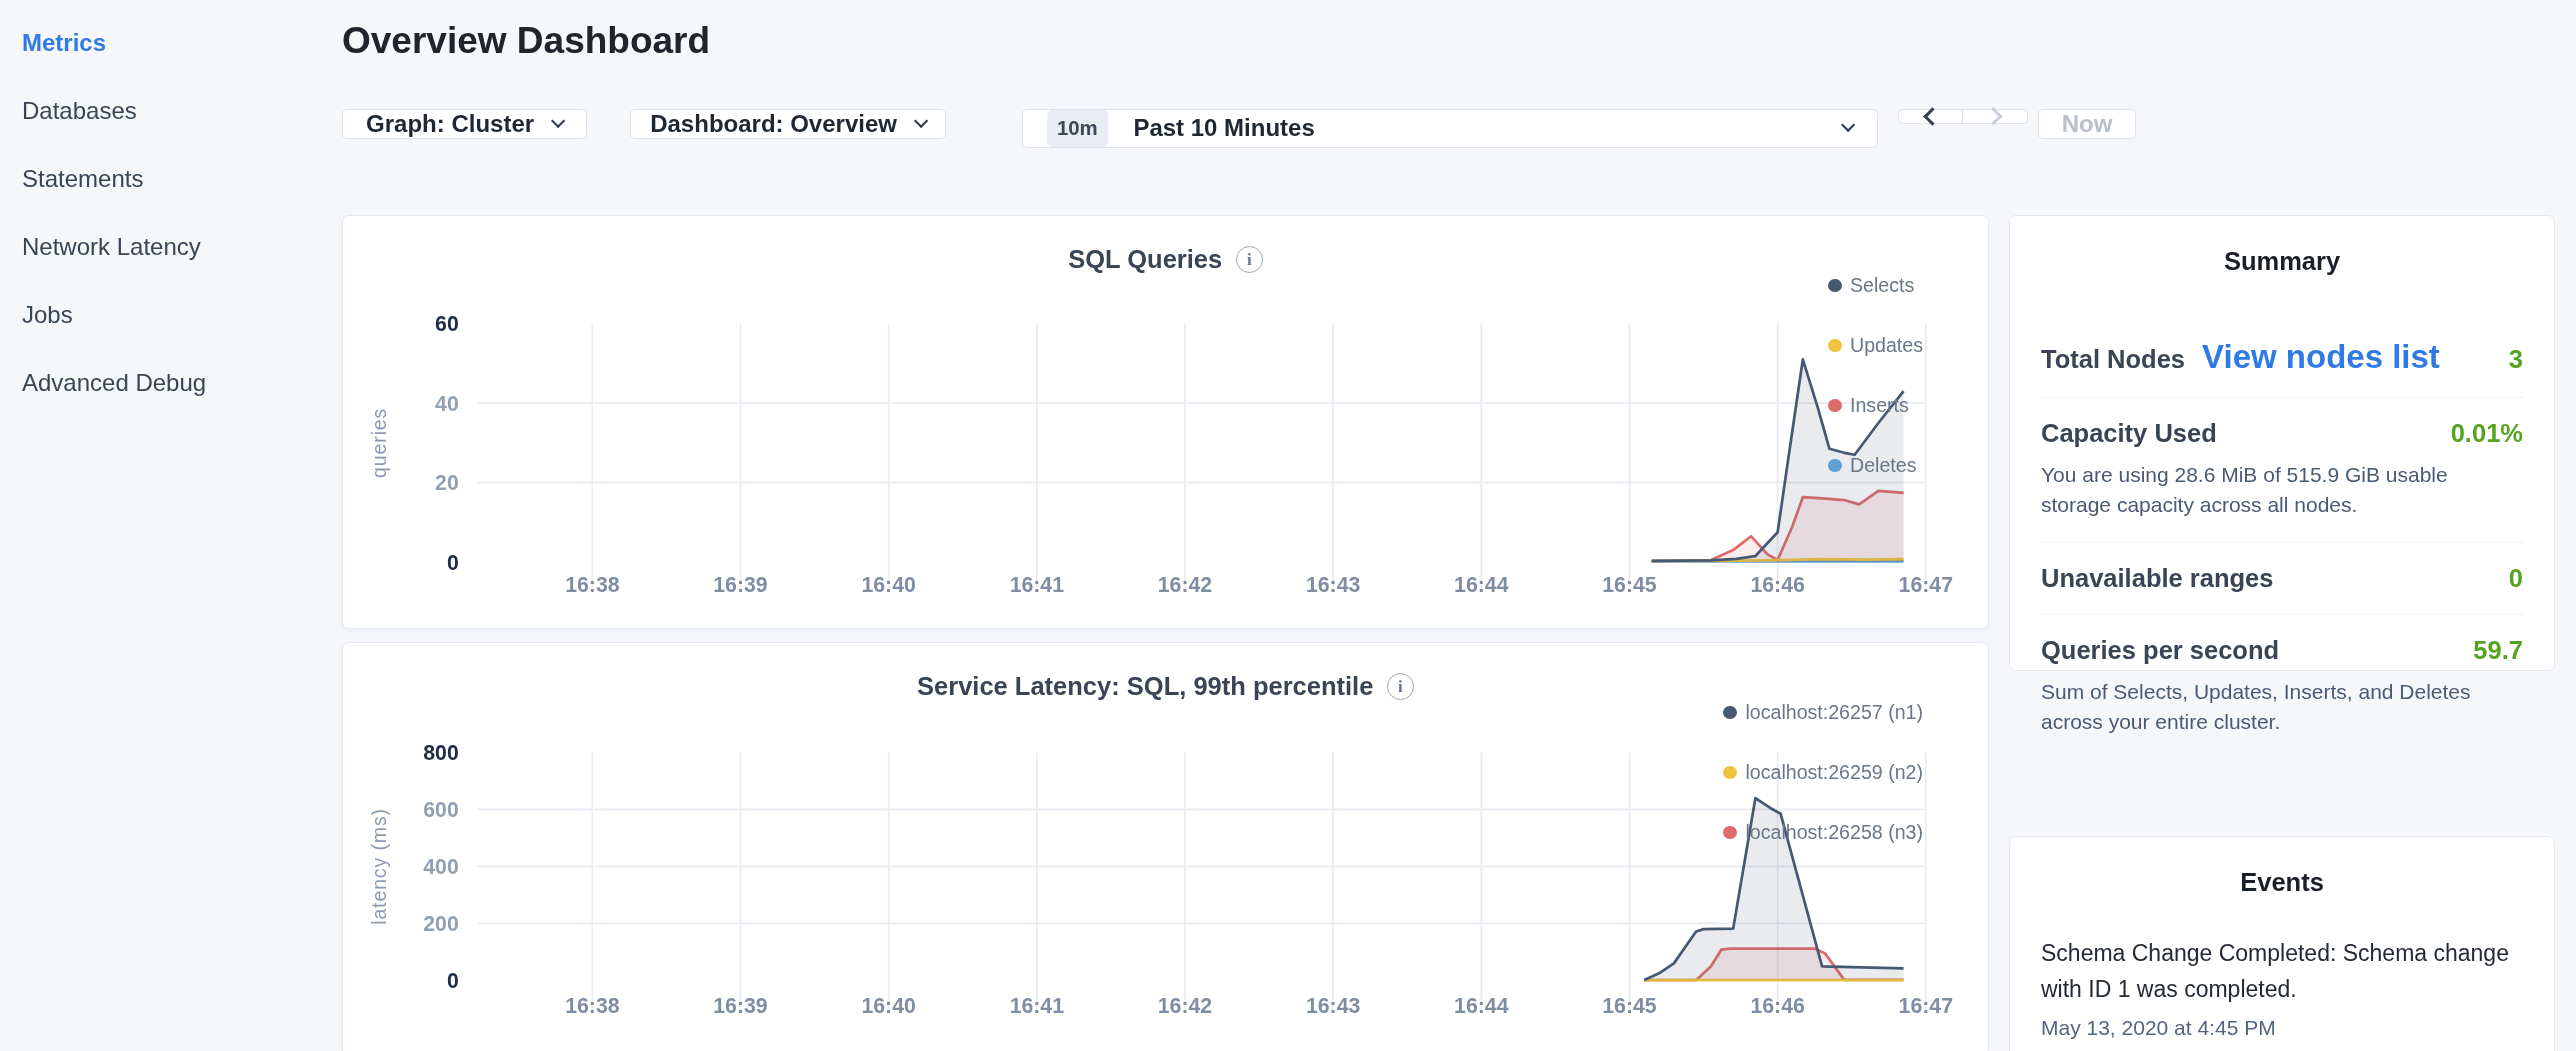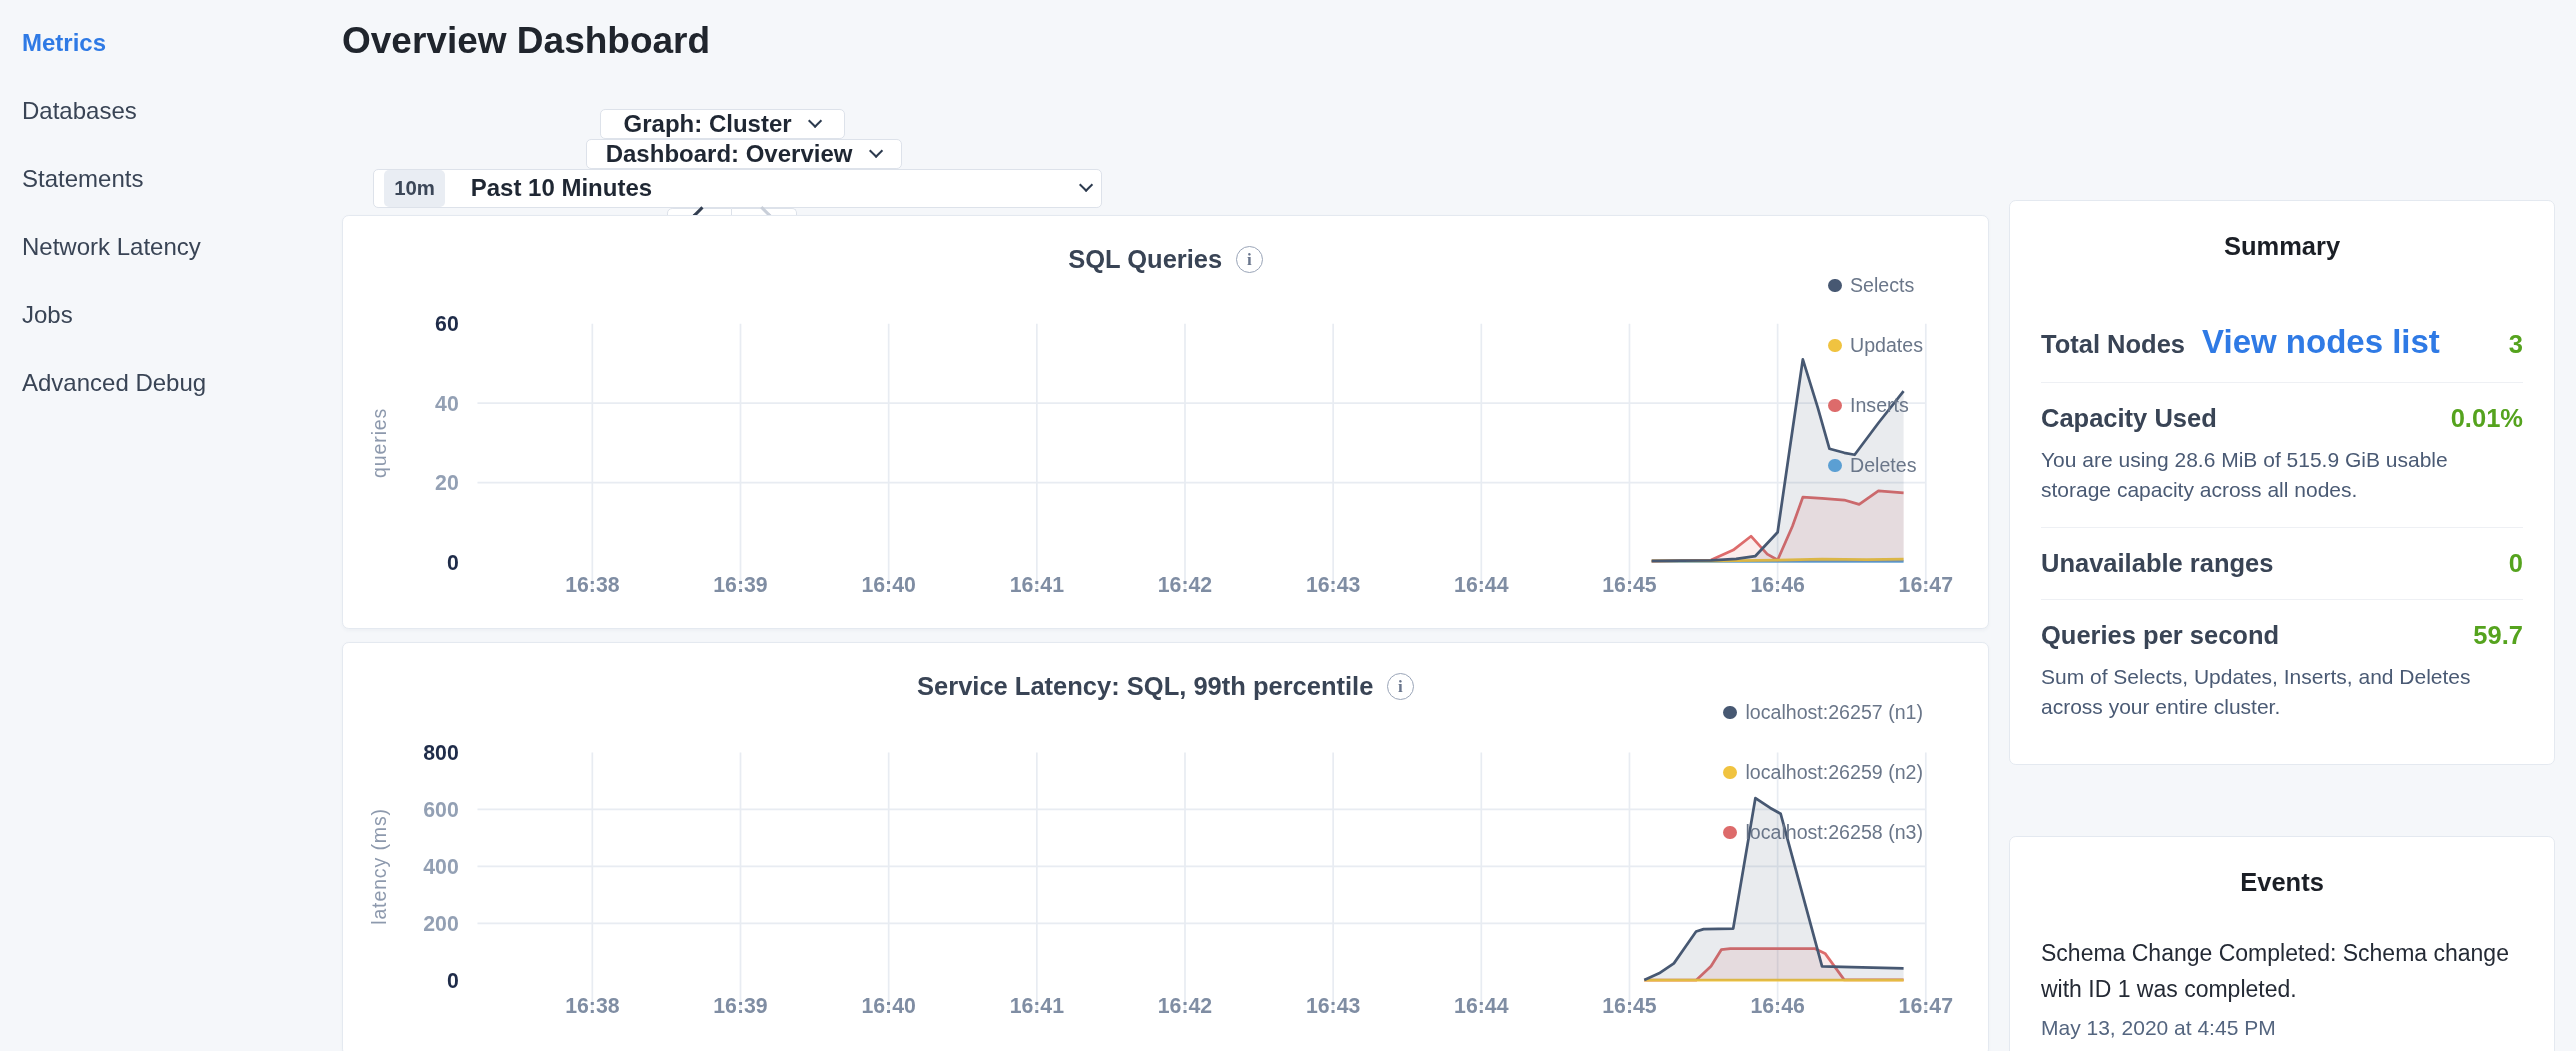--- a/index.html
+++ b/index.html
@@ -6,31 +6,31 @@
   html,body { width:2576px; height:1051px; overflow:hidden;
     font-family:"Liberation Sans", sans-serif; background:#f5f7fa; color:#394455; }
 
   
   .sidebar { position:absolute; left:0; top:0; width:323px; height:1051px; padding:8.5px 0 0 22px; }
   .nav-item { height:68px; display:flex; align-items:center; font-size:24px; color:#394455; cursor:pointer; }
   .nav-item.active { color:#2f7ae5; font-weight:700; }
 
   
   .page-title { position:absolute; left:342px; top:20.4px; font-size:37px; font-weight:700; color:#20252d; }
-  .toolbar { position:absolute; left:342px; top:109px; height:63px; display:flex; align-items:center;flex-direction:column; }
+  .toolbar { position:absolute; left:342px; top:109px; height:63px; display:flex; align-items:flex-start; }
   .dd { width:245px; background:#fff; border:1.7px solid #dde2ea; border-radius:5.1px;
         display:flex; align-items:center; justify-content:center; gap:18.7px;
         font-size:24px; font-weight:700; color:#1f2733; cursor:pointer;
         font-family:"Liberation Sans", sans-serif; }
   .dd.wide { width:316px; margin-left:43px; }
   .caret { width:10.2px; height:10.2px; border-right:2.6px solid #2c3a4e; border-bottom:2.6px solid #2c3a4e;
            transform:rotate(45deg); margin-top:-6.8px; flex:0 0 auto; }
   .vdiv { width:1.7px; background:#dfe4ec; margin-left:43px; }
-  .time-select { width:729px; margin-left:31px; background:#fff; border:1.7px solid #dde2ea; border-radius:5.1px;
-        display:flex; align-items:center; padding:0 10px; cursor:pointer; font-family:"Liberation Sans", sans-serif; }
+  .time-select { width:856px; margin-left:31px; background:#fff; border:1.7px solid #dde2ea; border-radius:5.1px;
+        display:flex; align-items:center; padding:0 24px; cursor:pointer; font-family:"Liberation Sans", sans-serif; }
   .badge { background:#e9edf3; border-radius:5.1px; padding:6.8px 10.2px; font-size:20.4px; font-weight:700; color:#3c4758; }
   .time-label { margin-left:25.5px; font-size:24px; font-weight:700; color:#1f2733; }
   .time-select .caret { margin-left:auto; }
   .pager { display:flex; margin-left:20.4px; }
   .pg { width:65px; background:#fff; border:1.7px solid #dde2ea; display:flex; align-items:center; justify-content:center; cursor:pointer; }
   .pg:first-child { border-radius:5.1px 0 0 5.1px; }
   .pg:last-child { border-radius:0 5.1px 5.1px 0; border-left:none; }
   .chev { width:12.8px; height:12.8px; border-left:3.4px solid #333f52; border-bottom:3.4px solid #333f52; }
   .chev.left  { transform:rotate(45deg); margin-right:-3.4px; }
   .chev.right { transform:rotate(-135deg); margin-left:-3.4px; border-color:#c9cfd9; }
@@ -54,21 +54,21 @@
   .plot { position:absolute; inset:0; width:100%; height:100%; pointer-events:none; }
   .vgrid, .hgrid { stroke:#e8ecf2; stroke-width:2; }
   .xtick { font-size:25px; fill:#7f8da3; font-weight:600; }
   .ytick { font-size:25px; fill:#93a0b4; font-weight:600; }
   .ytick.bold { fill:#1f2c49; font-weight:800; }
   .yunit { font-size:23px; fill:#8d99ad; letter-spacing:1px; }
 
   
   .side-panel { position:absolute; left:2009px; width:546px; background:#fff; border:1.7px solid #e4e9f0;
                 border-radius:6.8px; padding:0 31px; }
-  .summary-panel { top:200px; height:565px; }
+  .summary-panel { top:215px; height:456px; }
   .events-panel { top:836px; height:255px; }
   .panel-title { text-align:center; font-size:25.5px; font-weight:700; color:#1b1f26; margin-top:31px; }
   .summary-rows { margin-top:41px; }
   .summary-row { padding:21px 0; border-bottom:1.7px solid #eef0f4; }
   .summary-row:last-child { border-bottom:none; }
   .row-top { display:flex; align-items:baseline; }
   .row-label { font-size:25.5px; font-weight:700; color:#394455; }
   .row-link { font-size:33px; font-weight:700; color:#2f7ae5; margin-left:17px; cursor:pointer; text-decoration:none; }
   .row-value { margin-left:auto; font-size:25.5px; font-weight:700; color:#55a31e; white-space:nowrap; }
   .row-desc { margin-top:12px; font-size:21px; line-height:1.45; color:#4a5a74; }

